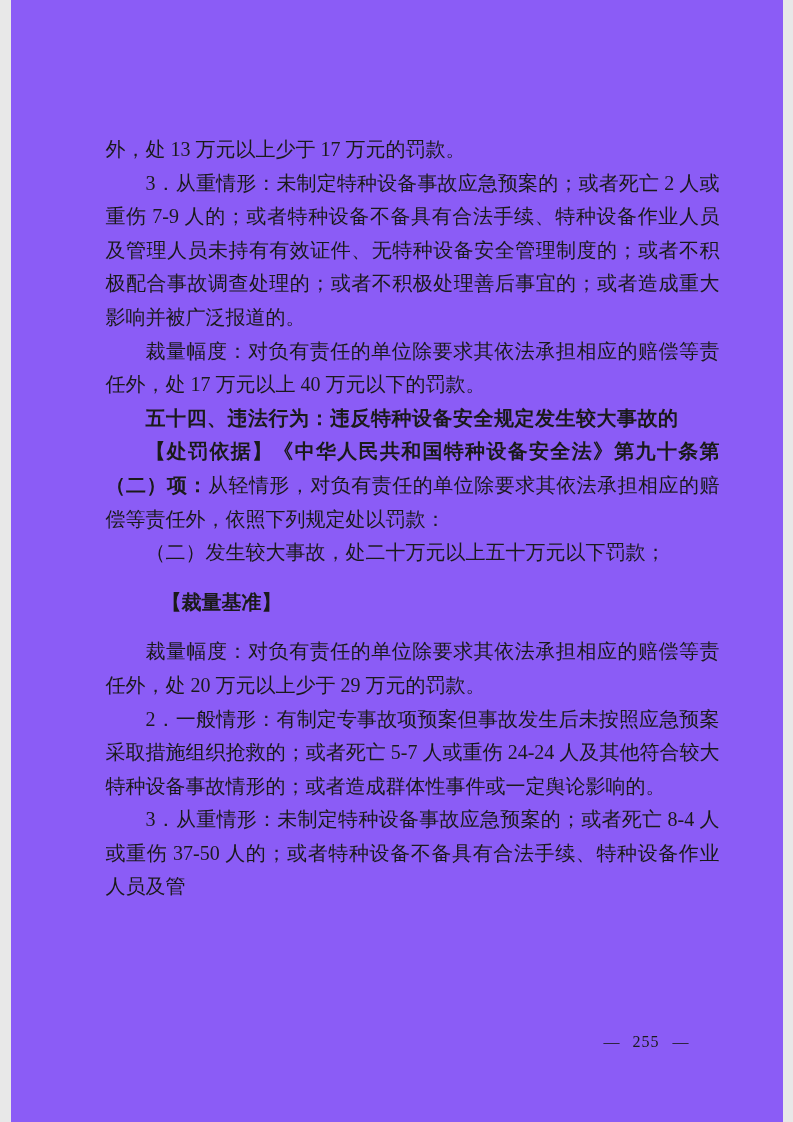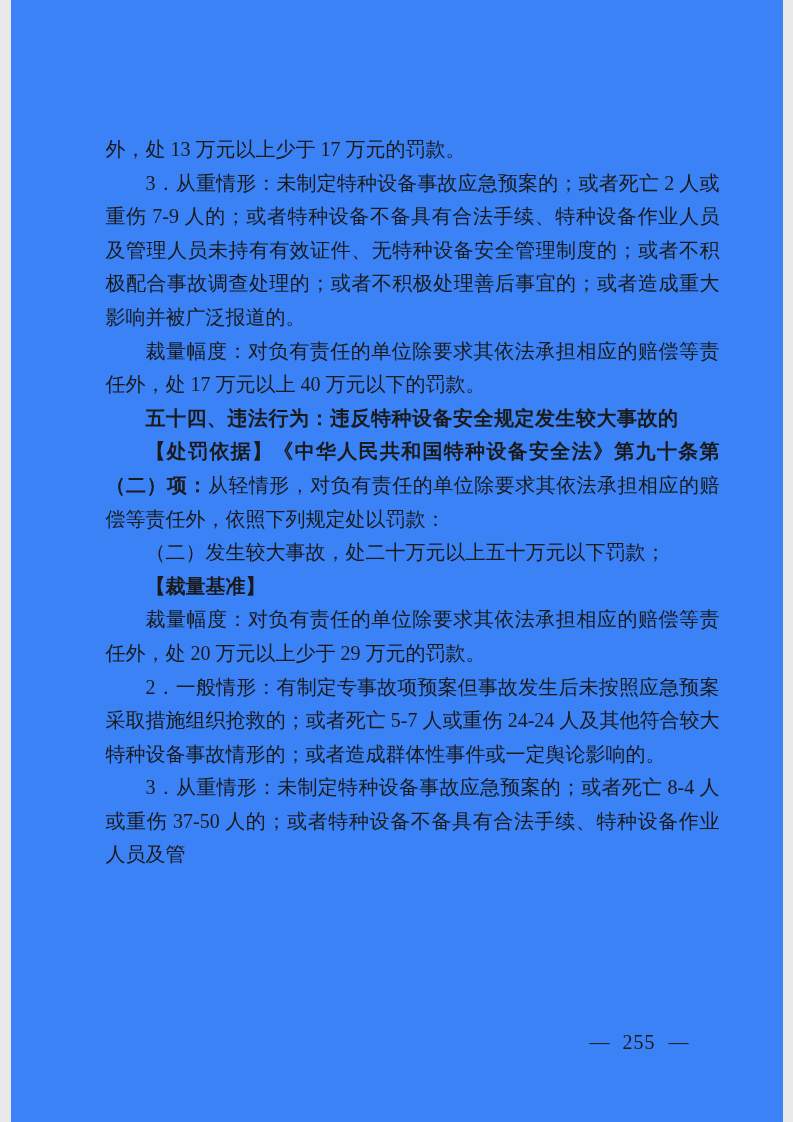--- a/index.html
+++ b/index.html
@@ -5,21 +5,21 @@
   html, body {
     margin: 0;
     padding: 0;
     background: #e8e8e8;
   }
   .page {
     position: relative;
     width: 772px;
     height: 1122px;
     margin: 0 auto;
-    background: #3b82f6;
+    background: #8b5cf6;
     overflow: hidden;
     font-family: "Liberation Serif", "DejaVu Serif", serif;
     color: #1a1a1a;
     text-decoration: underline;
   }
   .content {
     position: absolute;
     top: 133px;
     left: 95px;
     width: 614px;
@@ -40,36 +40,36 @@
     margin: 0;
     padding: 0;
     text-indent: 2em;
     font-size: 20px;
     line-height: 33.6px;
     font-weight: bold;
     font-family: "Liberation Sans", "DejaVu Sans", sans-serif;
     letter-spacing: 0.5px;
   }
   .sub-heading {
-    margin: 0;
+    margin: 16px;
     padding: 0;
     text-indent: 2em;
     font-size: 20px;
     line-height: 33.6px;
     font-weight: bold;
     font-family: "Liberation Sans", "DejaVu Sans", sans-serif;
   }
   .bold-lead {
     font-weight: bold;
   }
   .footer {
     position: absolute;
     top: 1029px;
     right: 90px;
-    font-size: 20px;
+    font-size: 16px;
     line-height: 26px;
     color: #1a1a1a;
     font-family: "Liberation Serif", "DejaVu Serif", serif;
   }
   .footer .dash {
     display: inline-block;
     margin: 0 4px;
   }
   .footer .page-num {
     display: inline-block;

